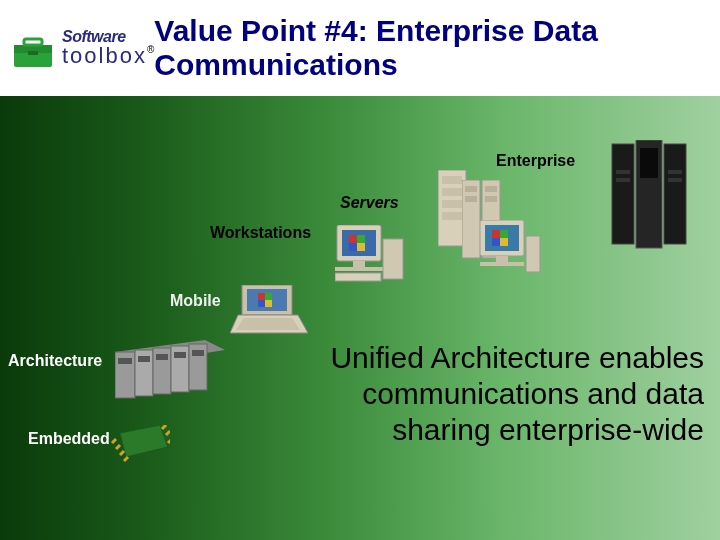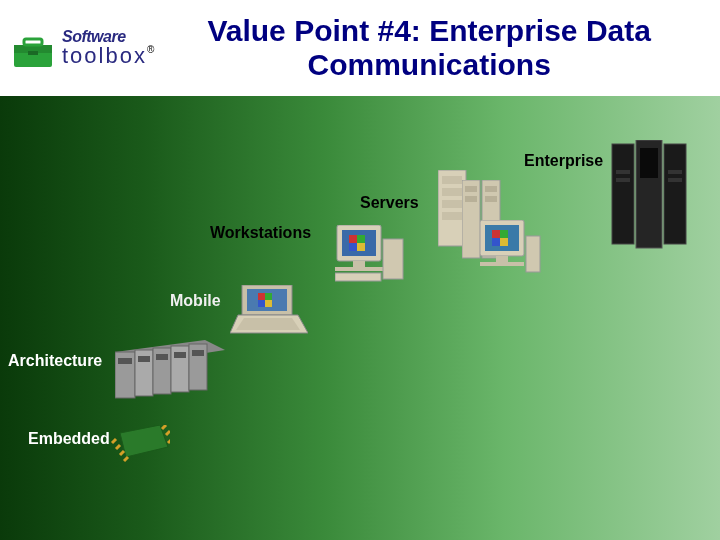--- a/index.html
+++ b/index.html
@@ -16,37 +16,37 @@
     padding: 0 10px;
   }
   .logo { display: flex; align-items: center; gap: 6px; }
   .logo-mark svg { display: block; }
   .logo-text { line-height: 1; }
   .logo-line1 { font-style: italic; font-weight: bold; font-size: 16px; color: #2a2a80; letter-spacing: -0.5px; }
   .logo-line2 { font-weight: normal; font-size: 22px; color: #2a2a80; letter-spacing: 2px; }
   .logo-r { font-size: 10px; vertical-align: top; }
   .title {
     flex: 1;
-    text-align: center;
+    text-align: left;
     color: #000080;
     font-family: Arial, sans-serif;
     font-weight: bold;
     font-size: 30px;
     line-height: 1.15;
     padding-right: 6px;
   }
   .layer-label {
     position: absolute;
     font-weight: bold;
     font-size: 16px;
     color: #000;
     white-space: nowrap;
   }
-  .lbl-enterprise { top: 152px; left: 524px; }
-  .lbl-servers { top: 194px; left: 360px; }
+  .lbl-enterprise { top: 152px; left: 496px; }
+  .lbl-servers { top: 194px; left: 340px; font-style: italic; }
   .lbl-workstations { top: 224px; left: 210px; }
   .lbl-mobile { top: 292px; left: 170px; color: #f0f0f0; }
   .lbl-controllers { top: 352px; left: 8px; color: #fff; }
   .lbl-embedded { top: 430px; left: 28px; color: #fff; }
 
   .img { position: absolute; }
   .img svg { display: block; }
 
   .mainframe { top: 140px; left: 610px; }
   .server-tower-1 { top: 170px; left: 438px; }
@@ -199,14 +199,15 @@
       <line x1="6" y1="14" x2="2" y2="18" stroke="#d4a028" stroke-width="3"></line>
       <line x1="10" y1="20" x2="6" y2="24" stroke="#d4a028" stroke-width="3"></line>
       <line x1="14" y1="26" x2="10" y2="30" stroke="#d4a028" stroke-width="3"></line>
       <line x1="18" y1="32" x2="14" y2="36" stroke="#d4a028" stroke-width="3"></line>
       <line x1="52" y1="4" x2="56" y2="0" stroke="#d4a028" stroke-width="3"></line>
       <line x1="56" y1="10" x2="60" y2="6" stroke="#d4a028" stroke-width="3"></line>
       <line x1="58" y1="18" x2="62" y2="14" stroke="#d4a028" stroke-width="3"></line>
     </svg>
   </div>
 
+  <div class="body-text">Unified Architecture enables communications and data sharing enterprise-wide</div>
 
 </div>
 
 </body></html>

